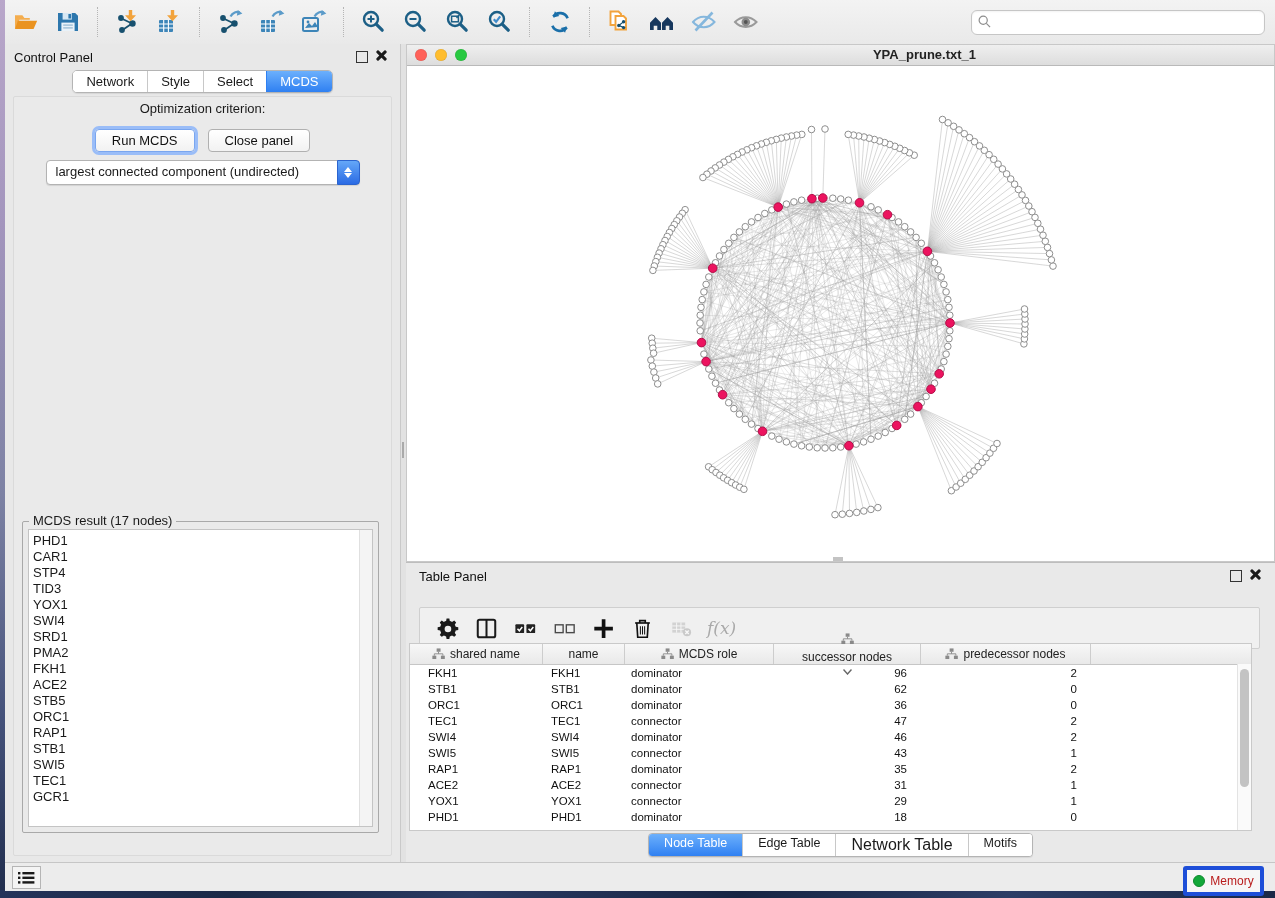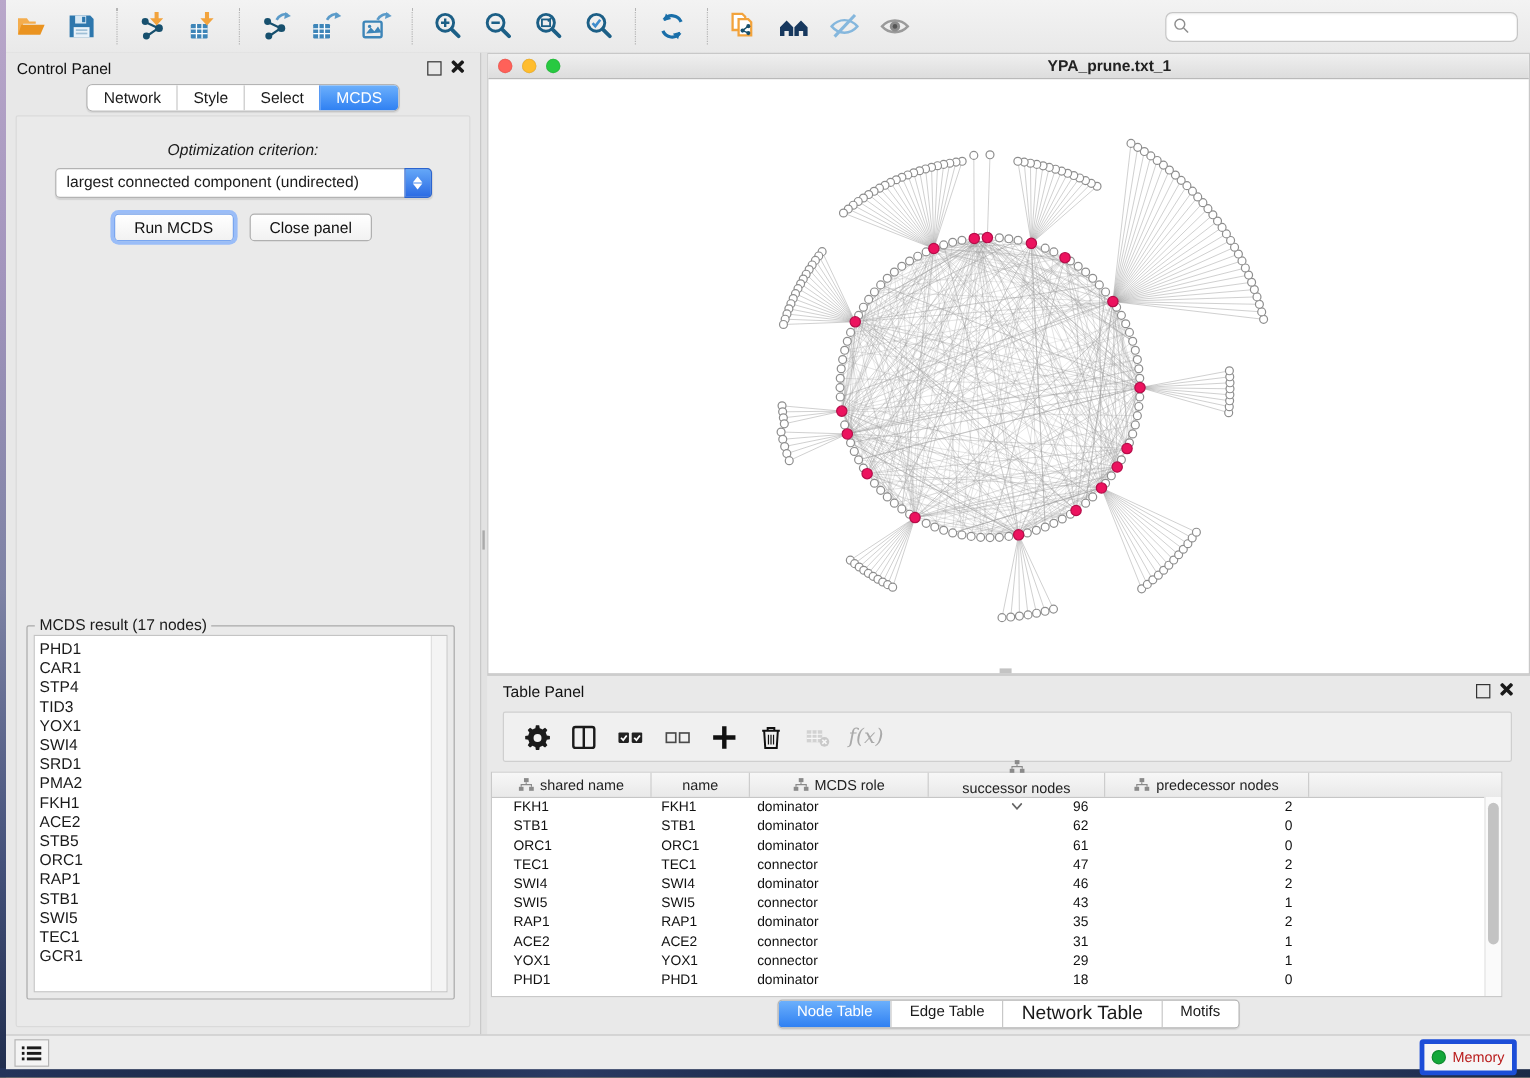--- a/index.html
+++ b/index.html
@@ -33,21 +33,21 @@
   .close-btn:before{transform:rotate(45deg);} .close-btn:after{transform:rotate(-45deg);}
   #cp-float{right:32px;} #cp-close{right:12px;}
   .seg{display:flex;border:1px solid #b4b4b4;border-radius:5px;background:#fff;overflow:hidden;
     box-shadow:0 1px 1px rgba(0,0,0,.08);}
   .seg .tab{padding:3px 13px;font-size:13px;background:#fff;border-left:1px solid #c8c8c8;color:#1a1a1a;white-space:nowrap;}
   .seg .tab:first-child{border-left:none;}
   .seg .tab.active{background:linear-gradient(#6cb0fc,#2f80f2);color:#fff;border-left-color:#2f80f2;}
   #cp-tabs{display:flex;justify-content:center;}
   #cp-body{position:absolute;left:8px;right:8px;top:52px;bottom:6px;background:#eaeaea;
     border:1px solid #dadada;border-radius:2px;}
-  #opt-label{margin-top:20px;text-align:center;font-size:13px;font-style:italic;}
+  #opt-label{margin-top:4px;text-align:center;font-size:13px;}
   #dropdown{position:relative;margin:8px auto 0;width:312px;height:23px;background:#fff;
     border:1px solid #b3b3b3;border-radius:4px;box-shadow:0 1px 1px rgba(0,0,0,.1);}
   #dropdown .dval{position:absolute;left:9px;top:3px;font-size:13px;white-space:nowrap;}
   #dropdown .stepper{position:absolute;right:-1px;top:-1px;width:21px;height:23px;border-radius:0 4px 4px 0;
     background:linear-gradient(#64a7f8,#2b6be4);border:1px solid #2b64cf;display:flex;flex-direction:column;align-items:center;justify-content:center;gap:1px;}
   .chev{width:0;height:0;border-left:4px solid transparent;border-right:4px solid transparent;}
   .chev.up{border-bottom:5px solid #fff;} .chev.down{border-top:5px solid #fff;}
   #cp-buttons{display:flex;justify-content:center;gap:13px;margin-top:13px;}
   .push-btn{height:23px;padding:0 16px;font-size:13px;background:linear-gradient(#ffffff,#f2f2f2);
     border:1px solid #b0b0b0;border-radius:4px;color:#111;}
@@ -67,21 +67,21 @@
   #network-view{position:absolute;left:406px;top:44px;width:869px;height:518px;background:#fff;border:1px solid #c8c8c8;box-sizing:border-box;}
   #net-titlebar{position:relative;height:20px;background:linear-gradient(#efefef,#dddddd);border-bottom:1px solid #b9b9b9;}
   .light{position:absolute;top:4px;width:12px;height:12px;border-radius:50%;box-shadow:inset 0 0 1px rgba(0,0,0,.3);}
   #light-red{left:8px;background:#ff6159;} #light-yellow{left:28px;background:#ffbd2e;} #light-green{left:48px;background:#28c941;}
   #net-title{position:absolute;left:0;right:0;top:2px;text-align:center;padding-left:168px;
     font-size:13px;font-weight:bold;color:#222;}
   #graph-canvas{position:absolute;left:0;top:20px;width:867px;height:496px;}
   
   #table-panel{position:absolute;left:406px;top:562px;width:869px;height:300px;background:#e9e9e9;border-top:1px solid #bdbdbd;}
   #tp-float{right:33px;} #tp-close{right:13px;}
-  #tp-toolbar{position:absolute;left:13px;top:30px;width:841px;height:42px;background:#f0f0f0;
+  #tp-toolbar{position:absolute;left:13px;top:44px;width:841px;height:42px;background:#f0f0f0;
     border:1px solid #cfcfcf;border-radius:2px;display:flex;align-items:center;padding-left:12px;box-sizing:border-box;gap:9px;}
   .ttb{width:30px;height:30px;display:flex;align-items:center;justify-content:center;}
   .ttb svg{width:23px;height:23px;}
   #fx-label{font-family:"DejaVu Serif",serif;font-style:italic;font-size:17px;color:#a9a9a9;margin-left:2px;}
   #node-table{position:absolute;left:3px;top:80px;width:843px;height:188px;background:#fff;border:1px solid #c9c9c9;box-sizing:border-box;}
   #thead{display:flex;height:20px;background:linear-gradient(#f7f7f7,#e9e9e9);border-bottom:1px solid #c6c6c6;}
   .th{display:flex;align-items:center;justify-content:center;gap:5px;font-size:12px;color:#222;
     border-right:1px solid #cdcdcd;box-sizing:border-box;height:20px;}
   .th svg{flex:0 0 auto;}
   #tbody{position:relative;}
@@ -271,30 +271,30 @@
     <div id="cp-tabs">
         <div class="seg">
           <div class="tab">Network</div>
           <div class="tab">Style</div>
           <div class="tab">Select</div>
           <div class="tab active">MCDS</div>
         </div>
       </div>
     <div id="cp-body">
       <div id="opt-label">Optimization criterion:</div>
+      <div id="cp-buttons">
+        <button class="push-btn focused">Run MCDS</button>
+        <button class="push-btn">Close panel</button>
+      </div>
       <div id="dropdown">
         <span class="dval">largest connected component (undirected)</span>
         <span class="stepper">
             <span class="chev up"></span>
             <span class="chev down"></span>
           </span>
-      </div>
-      <div id="cp-buttons">
-        <button class="push-btn focused">Run MCDS</button>
-        <button class="push-btn">Close panel</button>
       </div>
       <div id="result-group">
         <span id="result-legend">MCDS result (17 nodes)</span>
         <div id="result-list">
           <div id="result-items">
               <div class="mcds-item">PHD1</div>
               <div class="mcds-item">CAR1</div>
               <div class="mcds-item">STP4</div>
               <div class="mcds-item">TID3</div>
               <div class="mcds-item">YOX1</div>
@@ -1276,21 +1276,21 @@
             <div class="td" style="width: 133px; text-align: left; padding-left: 18px;">STB1</div>
             <div class="td" style="width: 82px; text-align: left; padding-left: 8px;">STB1</div>
             <div class="td" style="width: 149px; text-align: left; padding-left: 6px;">dominator</div>
             <div class="td" style="width: 147px; text-align: right; padding-right: 14px;">62</div>
             <div class="td" style="width: 170px; text-align: right; padding-right: 14px;">0</div>
           </div>
           <div class="tr">
             <div class="td" style="width: 133px; text-align: left; padding-left: 18px;">ORC1</div>
             <div class="td" style="width: 82px; text-align: left; padding-left: 8px;">ORC1</div>
             <div class="td" style="width: 149px; text-align: left; padding-left: 6px;">dominator</div>
-            <div class="td" style="width: 147px; text-align: right; padding-right: 14px;">61</div>
+            <div class="td" style="width: 147px; text-align: right; padding-right: 14px;">36</div>
             <div class="td" style="width: 170px; text-align: right; padding-right: 14px;">0</div>
           </div>
           <div class="tr">
             <div class="td" style="width: 133px; text-align: left; padding-left: 18px;">TEC1</div>
             <div class="td" style="width: 82px; text-align: left; padding-left: 8px;">TEC1</div>
             <div class="td" style="width: 149px; text-align: left; padding-left: 6px;">connector</div>
             <div class="td" style="width: 147px; text-align: right; padding-right: 14px;">47</div>
             <div class="td" style="width: 170px; text-align: right; padding-right: 14px;">2</div>
           </div>
           <div class="tr">

